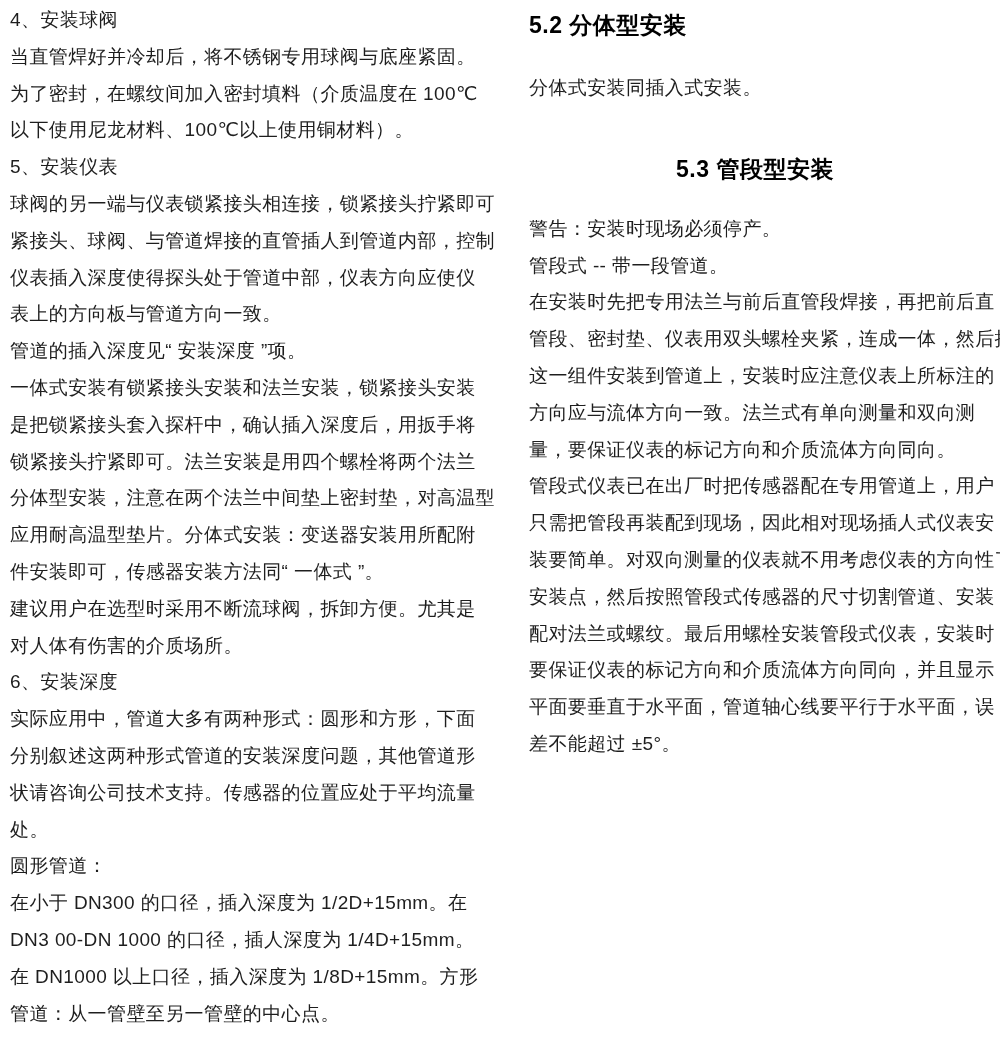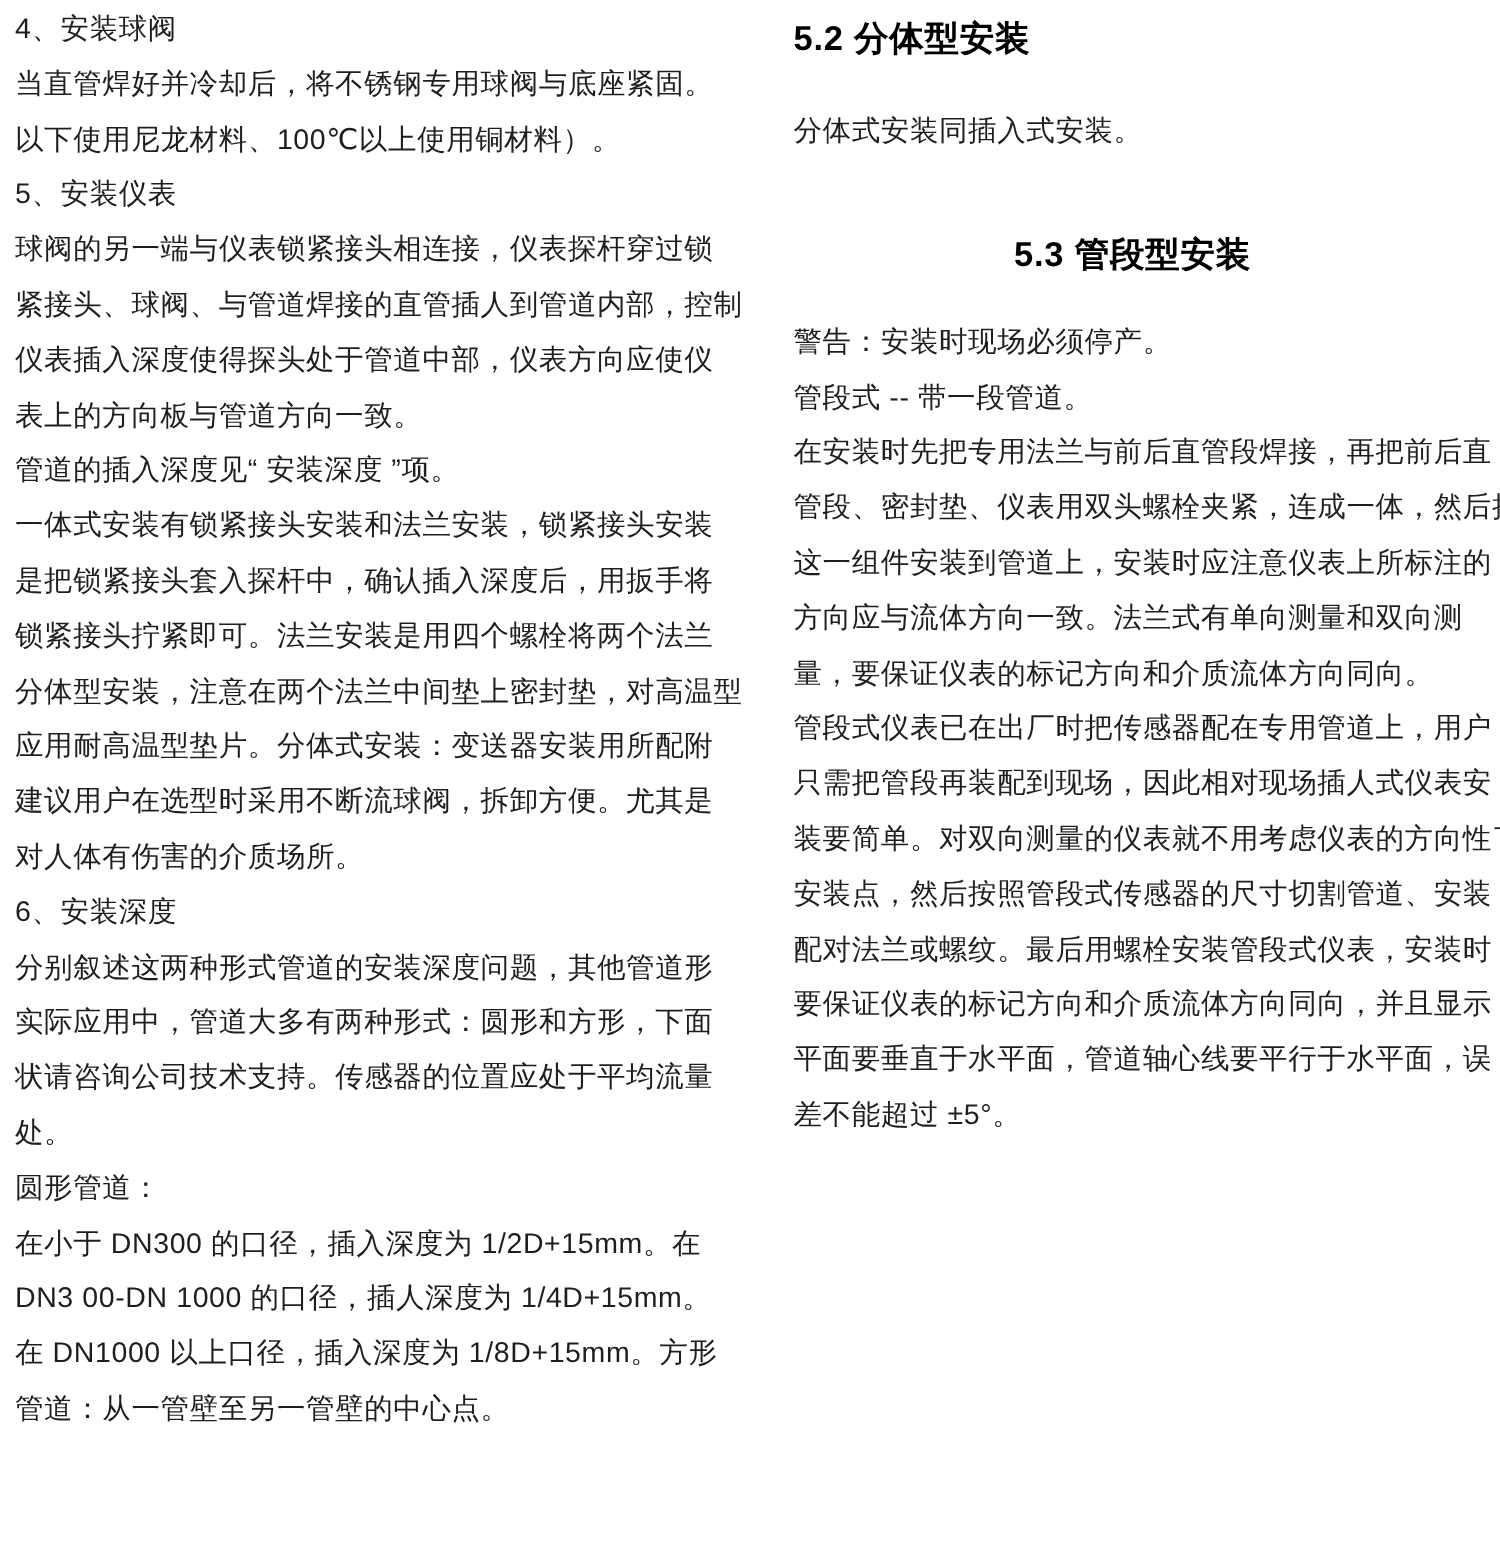--- a/index.html
+++ b/index.html
@@ -53,51 +53,53 @@
 </style>
 </head>
 <body>
 
 <div class="col col-left" id="left-col">
     <div class="block paragraph">
       <div class="line">4、安装球阀</div>
     </div>
     <div class="block paragraph">
       <div class="line">当直管焊好并冷却后，将不锈钢专用球阀与底座紧固。</div>
+      <div class="line">为了密封，在螺纹间加入密封填料（介质温度在 100℃</div>
       <div class="line">以下使用尼龙材料、100℃以上使用铜材料）。</div>
     </div>
     <div class="block paragraph">
       <div class="line">5、安装仪表</div>
     </div>
     <div class="block paragraph">
-      <div class="line">球阀的另一端与仪表锁紧接头相连接，仪表探杆穿过锁</div>
+      <div class="line">球阀的另一端与仪表锁紧接头相连接，锁紧接头拧紧即可</div>
       <div class="line">紧接头、球阀、与管道焊接的直管插人到管道内部，控制</div>
       <div class="line">仪表插入深度使得探头处于管道中部，仪表方向应使仪</div>
       <div class="line">表上的方向板与管道方向一致。</div>
     </div>
     <div class="block paragraph">
       <div class="line">管道的插入深度见“ 安装深度 ”项。</div>
     </div>
     <div class="block paragraph">
       <div class="line">一体式安装有锁紧接头安装和法兰安装，锁紧接头安装</div>
       <div class="line">是把锁紧接头套入探杆中，确认插入深度后，用扳手将</div>
       <div class="line">锁紧接头拧紧即可。法兰安装是用四个螺栓将两个法兰</div>
       <div class="line">分体型安装，注意在两个法兰中间垫上密封垫，对高温型</div>
       <div class="line">应用耐高温型垫片。分体式安装：变送器安装用所配附</div>
+      <div class="line">件安装即可，传感器安装方法同“ 一体式 ”。</div>
     </div>
     <div class="block paragraph">
       <div class="line">建议用户在选型时采用不断流球阀，拆卸方便。尤其是</div>
       <div class="line">对人体有伤害的介质场所。</div>
     </div>
     <div class="block paragraph">
       <div class="line">6、安装深度</div>
     </div>
     <div class="block paragraph">
+      <div class="line">实际应用中，管道大多有两种形式：圆形和方形，下面</div>
       <div class="line">分别叙述这两种形式管道的安装深度问题，其他管道形</div>
-      <div class="line">实际应用中，管道大多有两种形式：圆形和方形，下面</div>
       <div class="line">状请咨询公司技术支持。传感器的位置应处于平均流量</div>
       <div class="line">处。</div>
     </div>
     <div class="block paragraph">
       <div class="line">圆形管道：</div>
     </div>
     <div class="block paragraph">
       <div class="line">在小于 DN300 的口径，插入深度为 1/2D+15mm。在</div>
       <div class="line">DN3 00-DN 1000 的口径，插人深度为 1/4D+15mm。</div>
       <div class="line">在 DN1000 以上口径，插入深度为 1/8D+15mm。方形</div>

